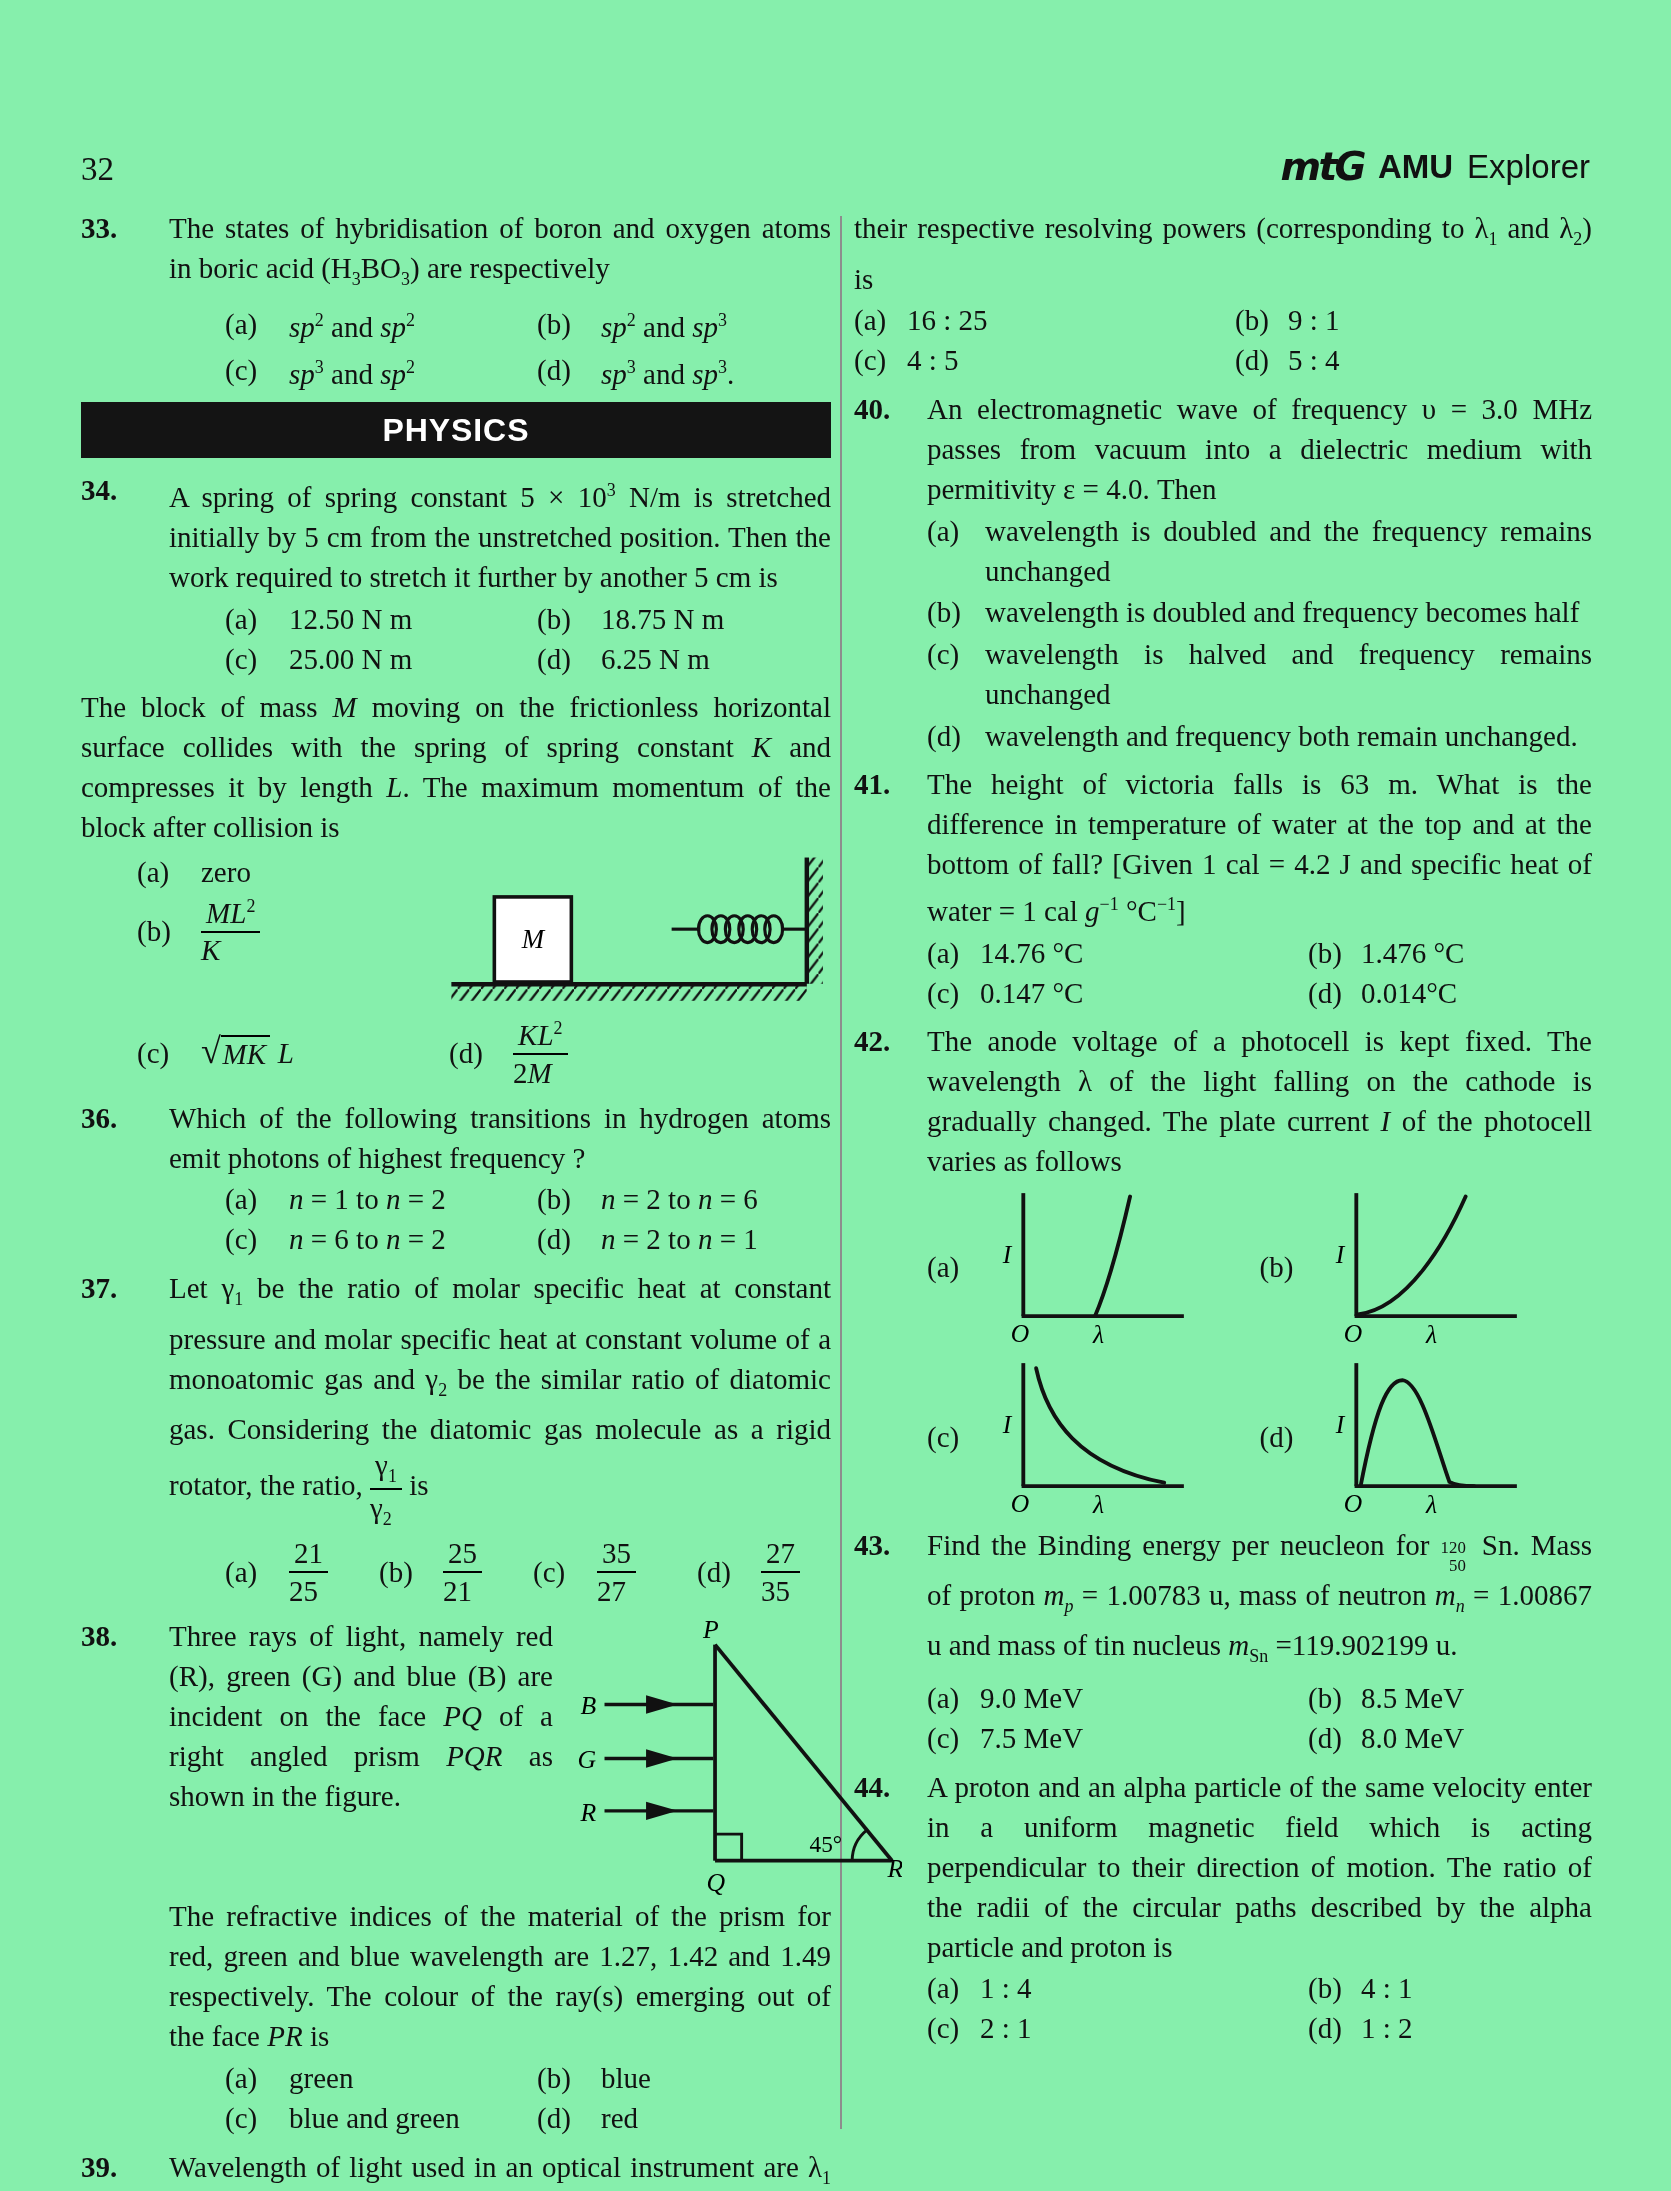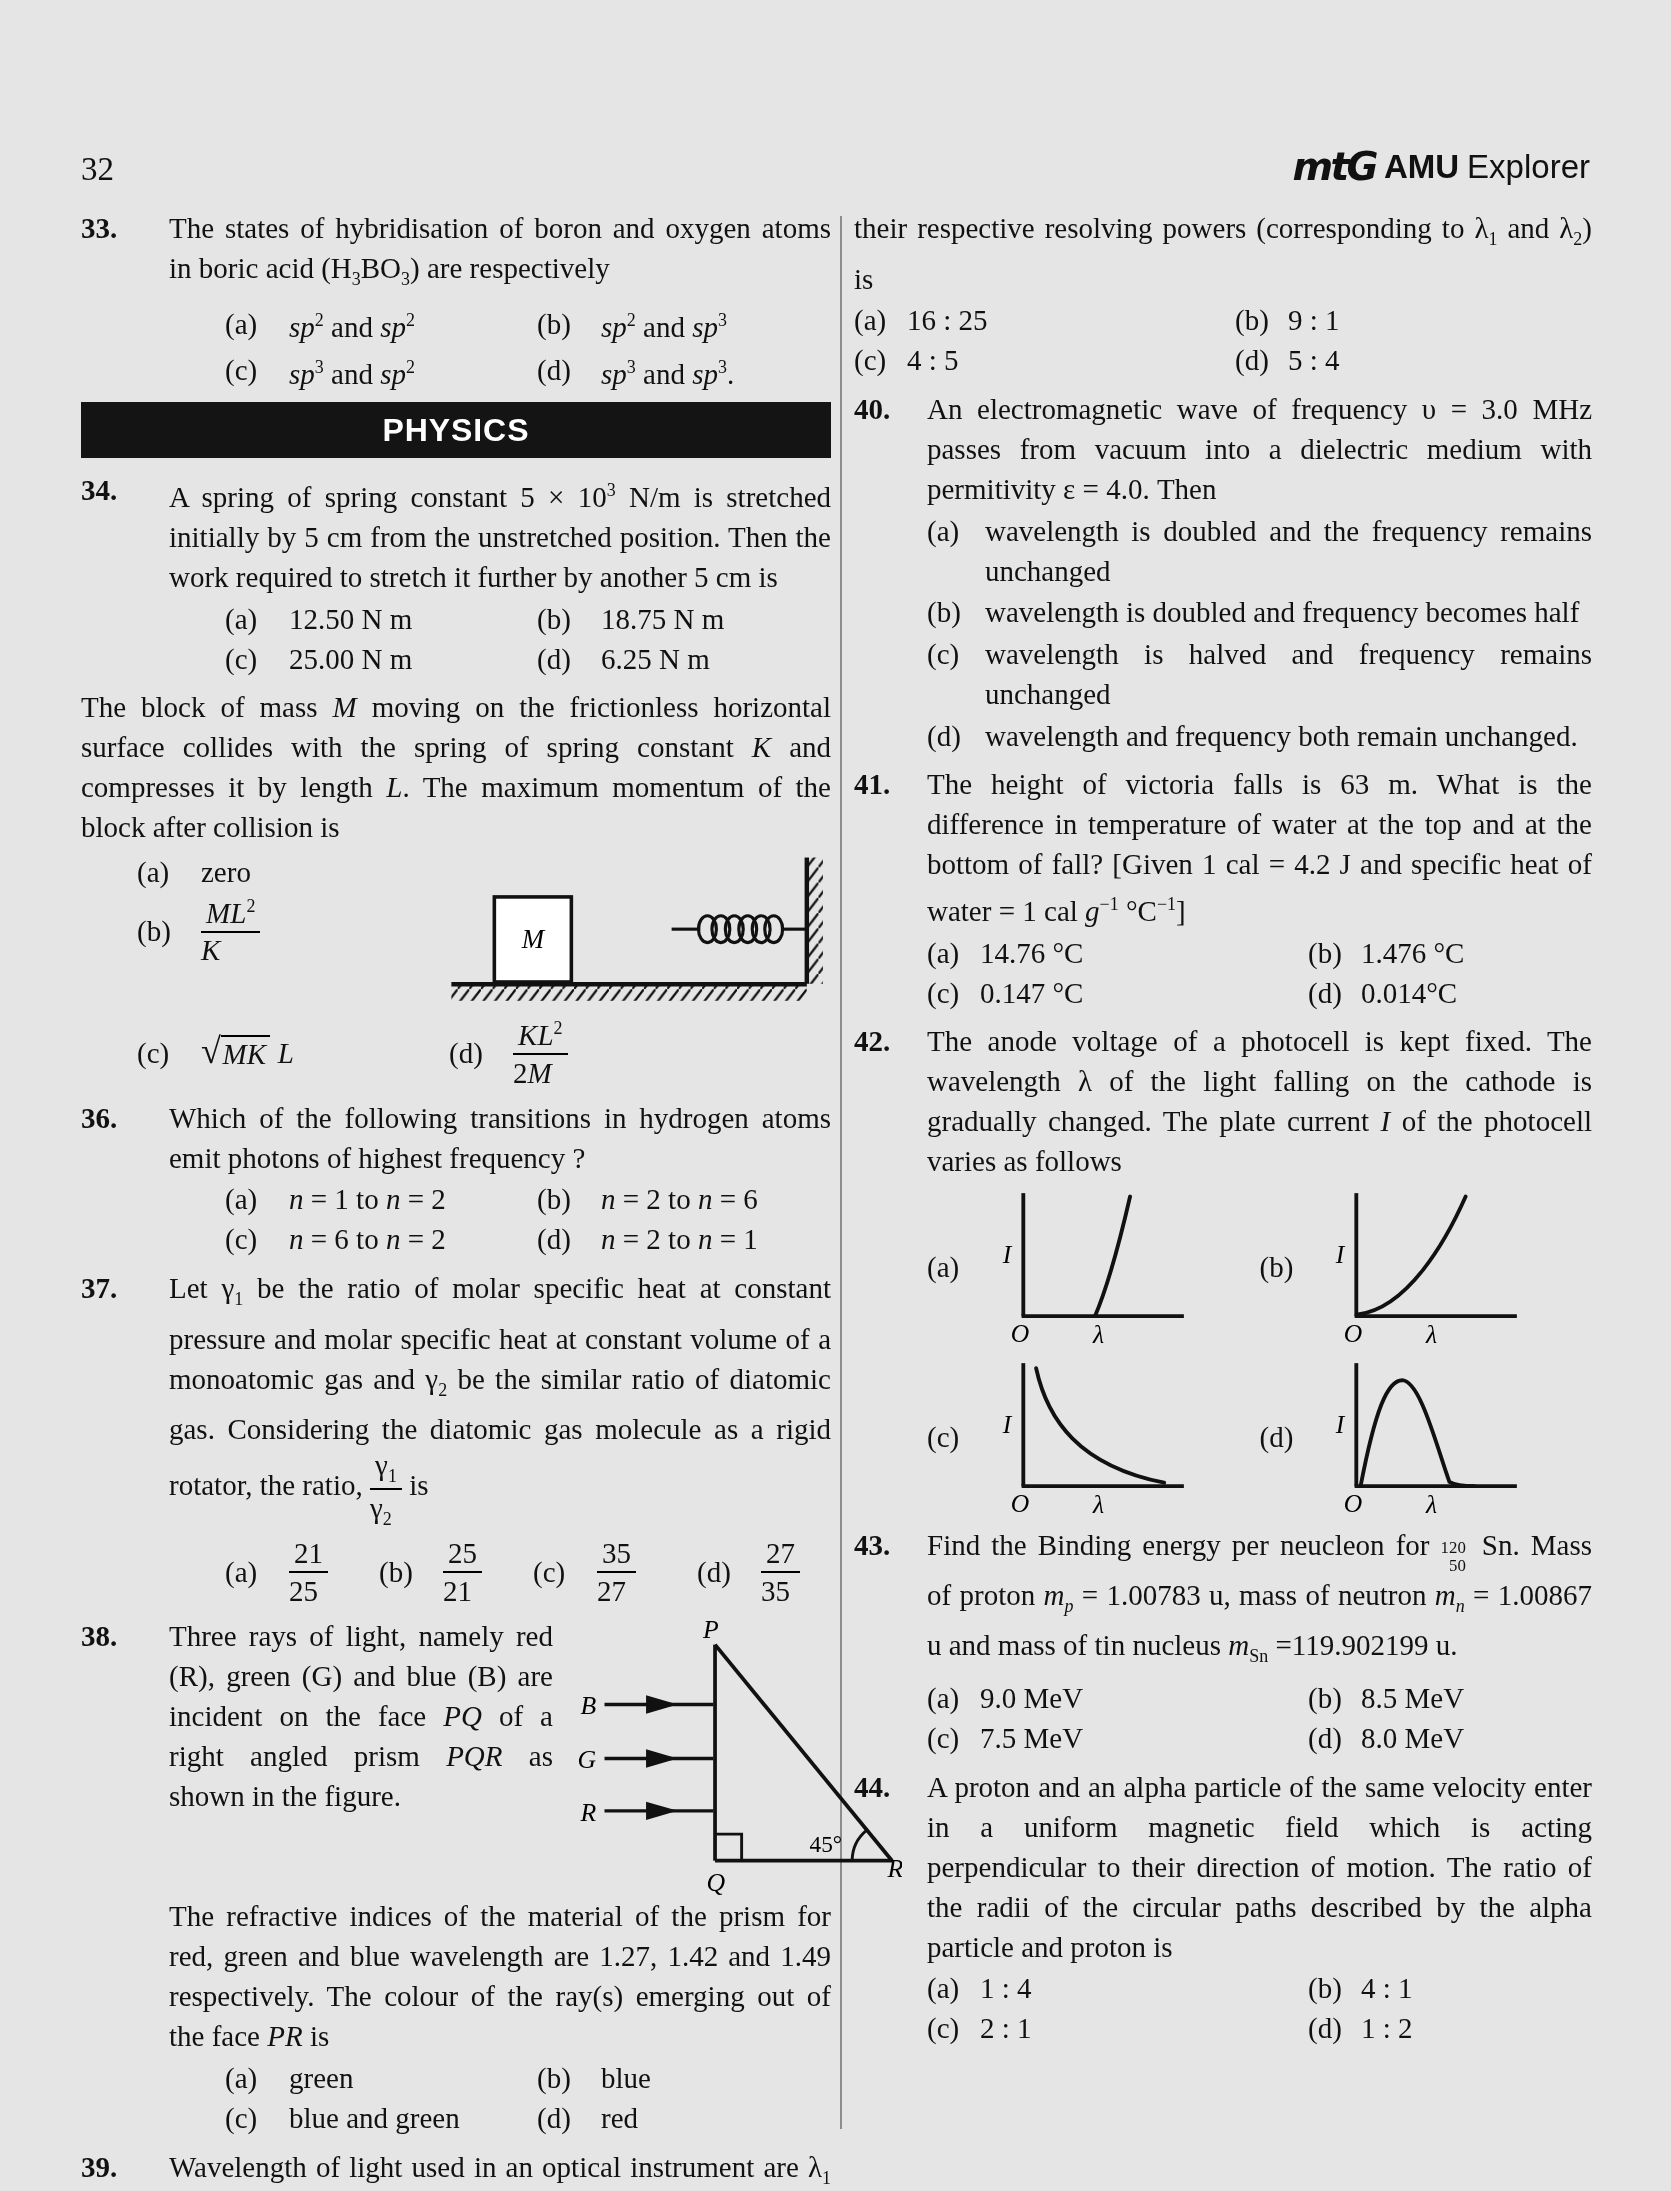--- a/index.html
+++ b/index.html
@@ -1,21 +1,21 @@
 <!DOCTYPE html>
 <html style="font-size:13.7px"><head>
 <meta charset="utf-8">
 <style>
   html,body{margin:0;padding:0;background:#ffffff;}
-  .page{position:relative;width:1672px;height:2192px;background:#e5e5e5;overflow:hidden;
+  .page{position:relative;width:1672px;height:2192px;background:#86efac;overflow:hidden;
         font-family:"Liberation Serif","DejaVu Serif",serif;font-size:29px;line-height:40px;color:#111;}
   
   .hdr{position:absolute;top:147px;left:81px;right:82px;display:flex;justify-content:space-between;align-items:baseline;}
   .pgnum{font-size:33px;}
-  .brand{font-family:"Liberation Sans","DejaVu Sans",sans-serif;font-size:33px;display:flex;align-items:center;gap:8px;}
+  .brand{font-family:"Liberation Sans","DejaVu Sans",sans-serif;font-size:33px;display:flex;align-items:center;gap:14px;}
   .brand .logo{font-weight:bold;font-style:italic;font-size:39px;letter-spacing:-2.6px;font-family:"DejaVu Sans",sans-serif;}
   .brand .amu{font-weight:bold;}
   
   .divider{position:absolute;left:840px;top:216px;height:1913px;width:1.7px;background:#8d8d8d;}
   .col{position:absolute;top:208px;}
   .col-left{left:81px;width:750px;}
   .col-right{left:854px;width:738px;}
   .q{display:flex;margin-bottom:8.6px;gap:32px;}
   .qnum{flex:0 0 56px;font-weight:bold;white-space:nowrap;}
   .col-right .qnum{flex:0 0 41px;}

